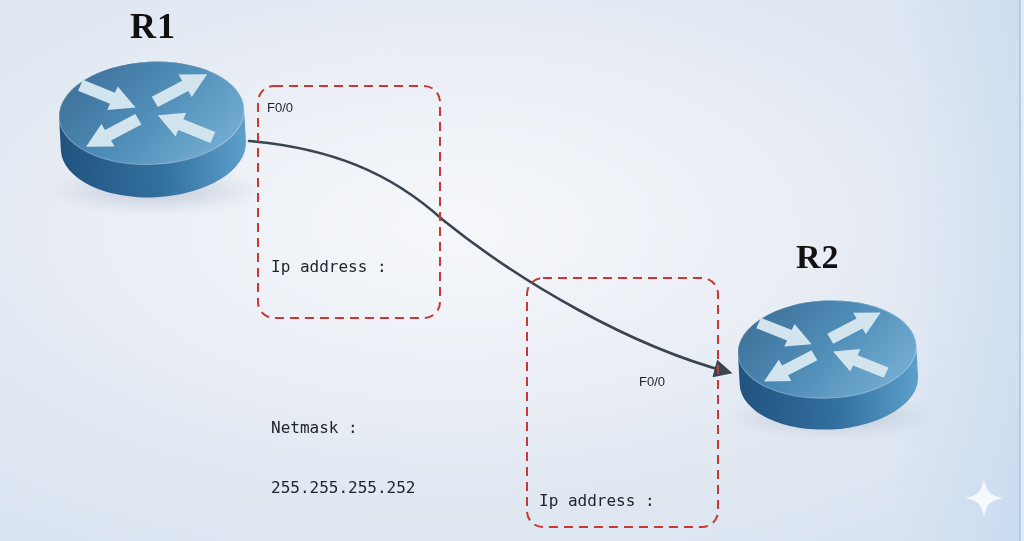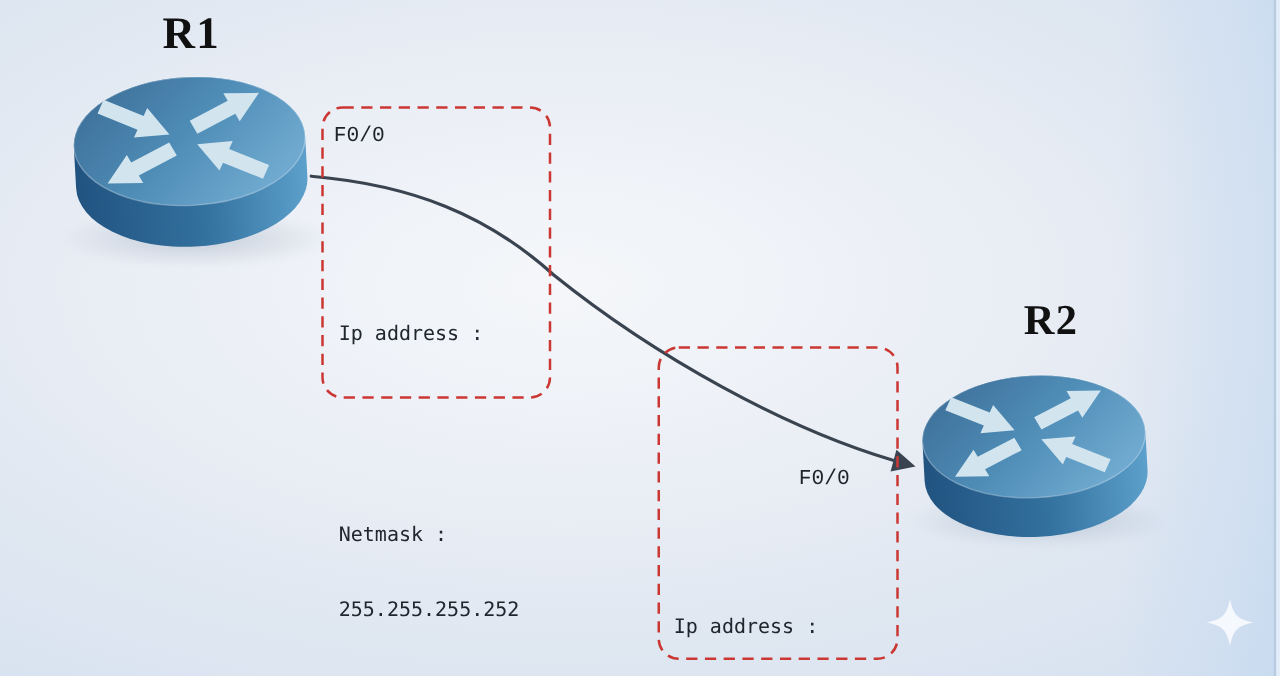--- a/index.html
+++ b/index.html
@@ -17,40 +17,40 @@
   .right-tint{position:absolute;top:0;right:0;width:130px;height:541px;
     background:linear-gradient(90deg, rgba(183,209,240,0), rgba(183,209,240,.40));}
   .right-edge-line{position:absolute;top:0;left:1019px;width:2px;height:541px;background:#b7cbe1;}
   .right-edge-strip{position:absolute;top:0;left:1021px;width:3px;height:541px;background:#e3edf9;}
 
   .router-label{
     position:absolute;color:#111;font-family:"Liberation Serif",serif;
     font-weight:bold;font-size:36px;letter-spacing:1px;
   }
   #r1-label{left:130px;top:5px;}
-  #r2-label{left:796px;top:238px;font-size:34px;margin-left:23px;}
+  #r2-label{left:796px;top:238px;font-size:34px;}
 
   .router-shadow{position:absolute;border-radius:50%;
     background:radial-gradient(ellipse at center, rgba(104,126,152,.30) 0%, rgba(104,126,152,0) 70%);
     filter:blur(3px);}
   #r1-shadow{left:46px;top:168px;width:220px;height:46px;}
   #r2-shadow{left:726px;top:396px;width:210px;height:42px;}
 
   .router-svg{position:absolute;overflow:visible;}
   #r1-svg{left:56px;top:58px;width:193px;height:143px;}
   #r2-svg{left:735px;top:297px;width:186px;height:136px;}
 
   .overlay-svg{position:absolute;left:0;top:0;width:1024px;height:541px;overflow:visible;}
 
   .anno{position:absolute;pointer-events:none;}
   #anno1{left:258px;top:86px;width:182px;height:232px;}
   #anno2{left:527px;top:278px;width:191px;height:249px;}
   .iface{
-    position:absolute;font-family:Liberation Mono, monospace;
-    font-size:17px;color:#1d232b;
+    position:absolute;font-family:Liberation Sans, sans-serif;
+    font-size:13px;color:#1d232b;
   }
   #anno1 .iface{left:9px;top:14px;}
   #anno2 .iface{left:112px;top:96px;}
   .addr{
     position:absolute;font-family:"DejaVu Sans Mono","Liberation Mono",monospace;
     font-size:16px;line-height:20px;color:#20262e;white-space:pre;
   }
   #anno1 .addr{left:13px;top:91px;}
   #anno2 .addr{left:12px;top:133px;}
   .addr .group + .group{margin-top:21px;}

